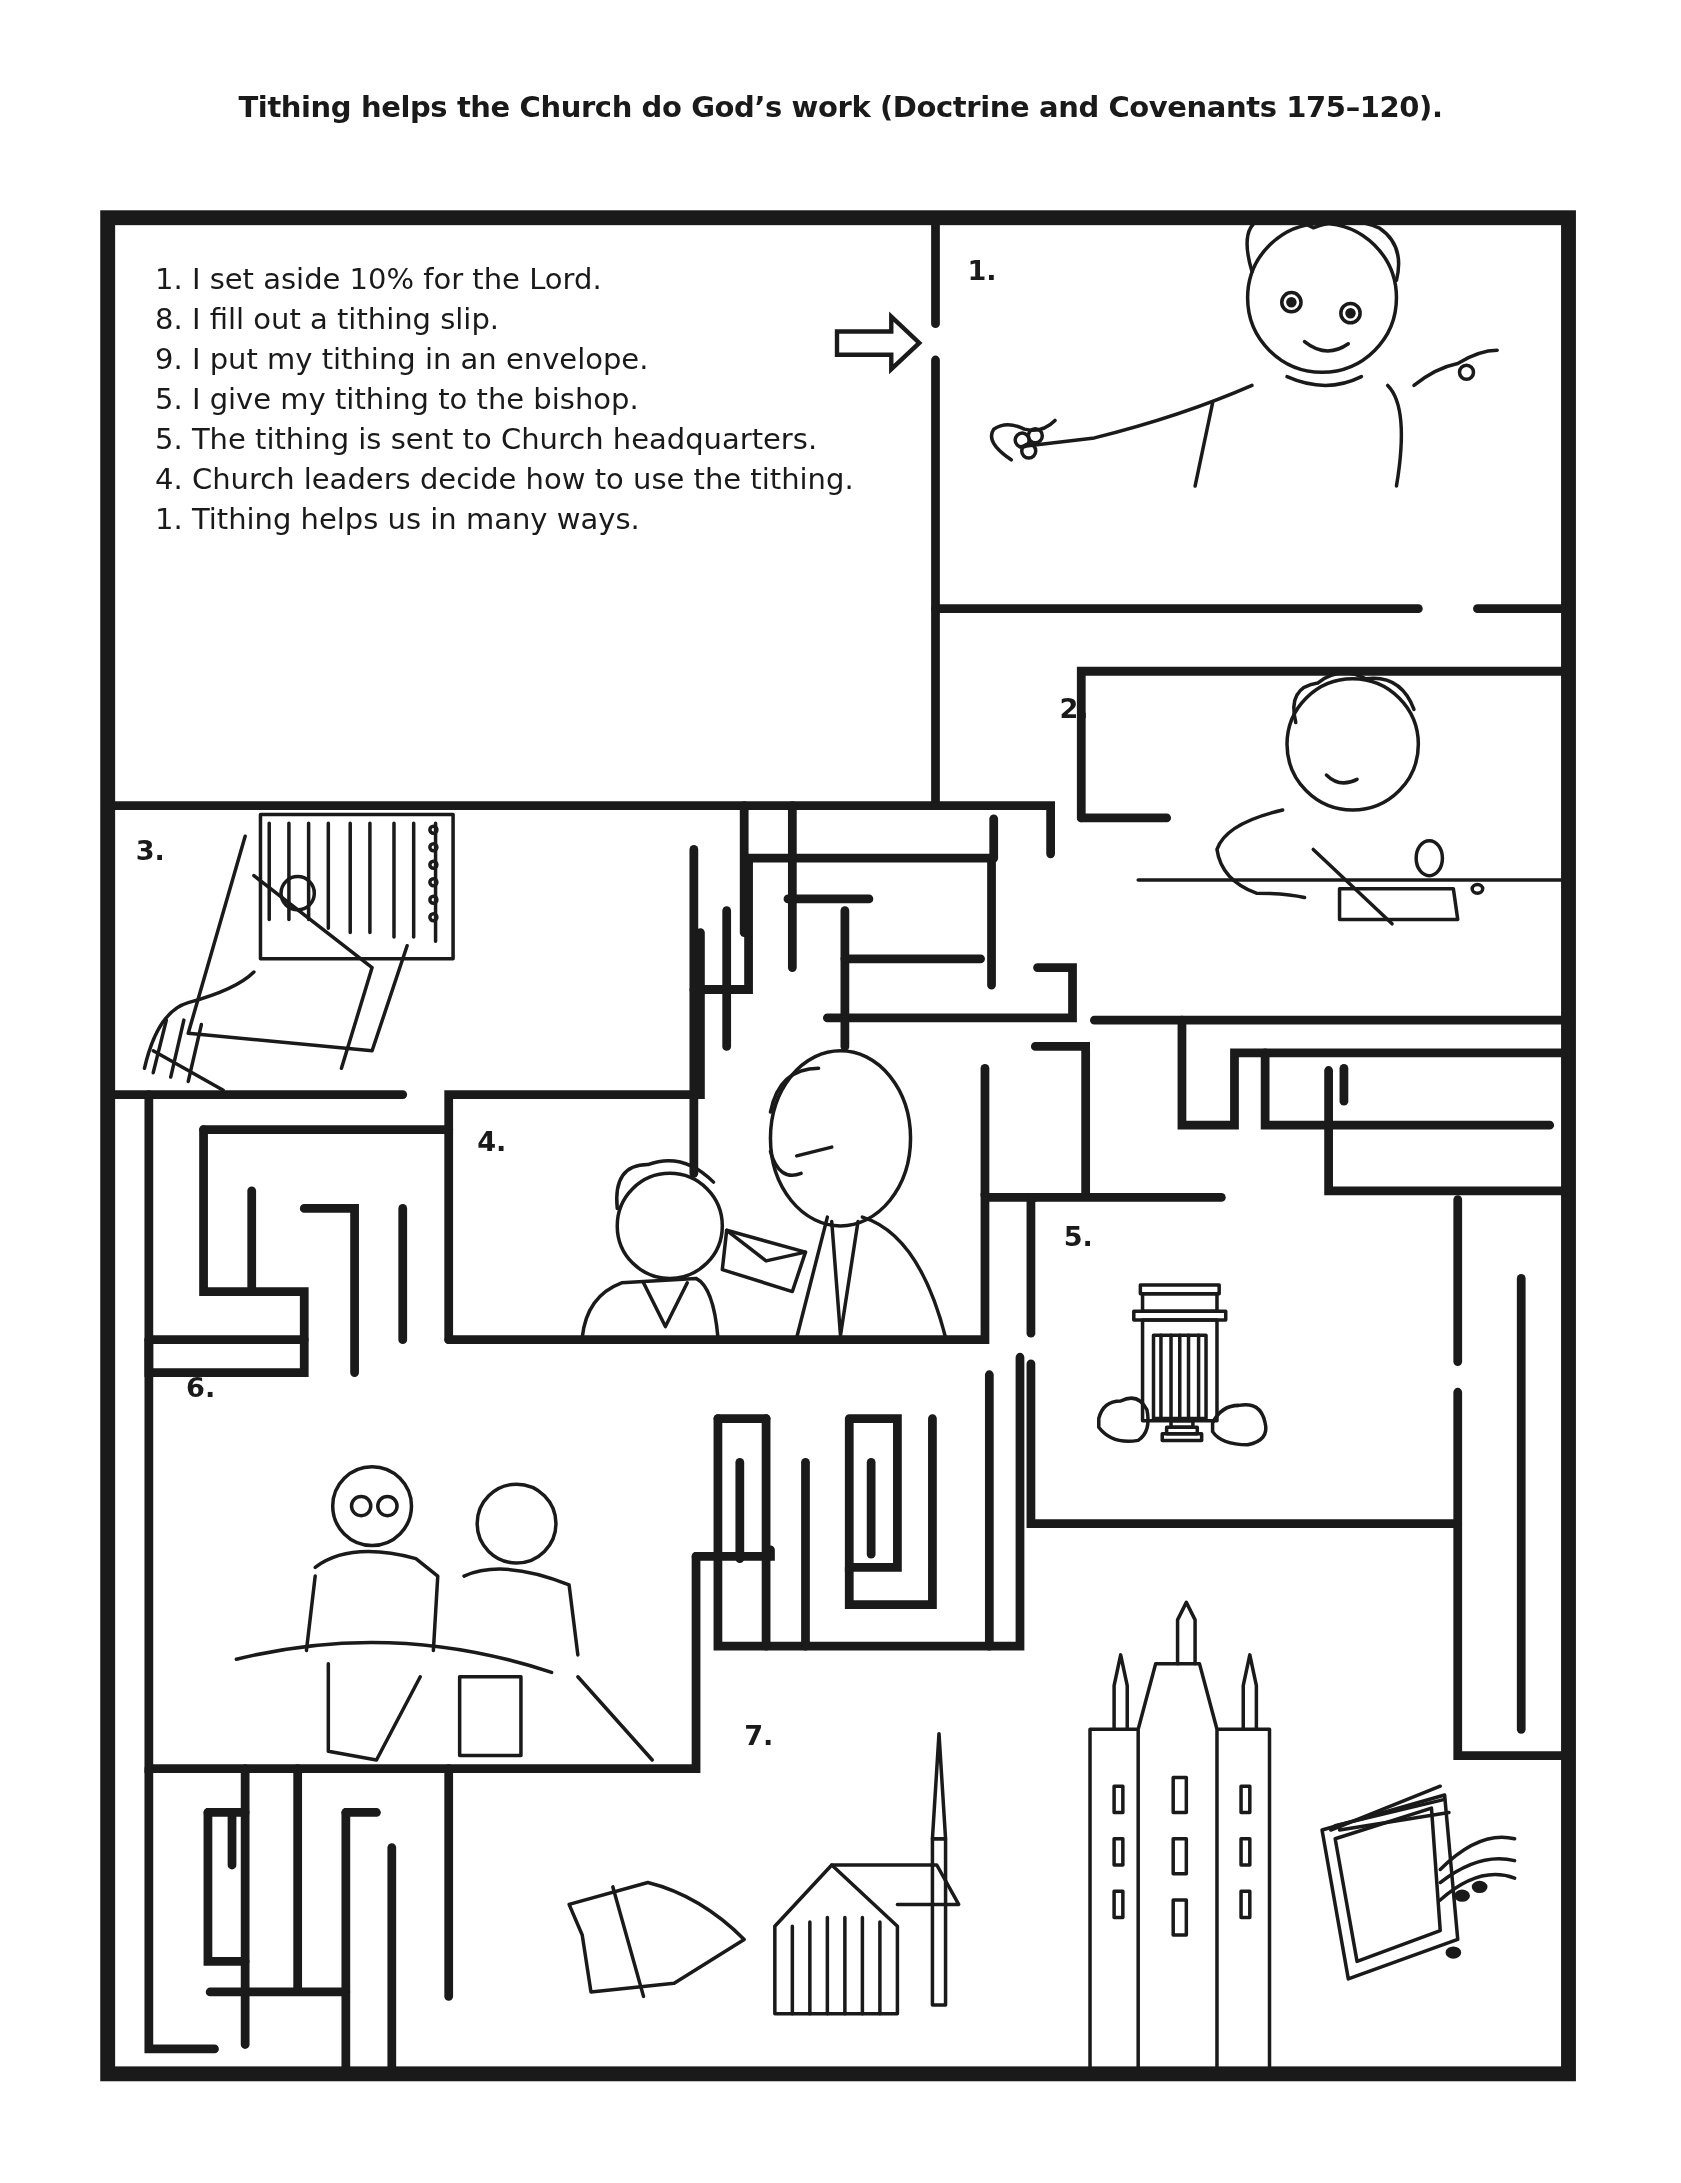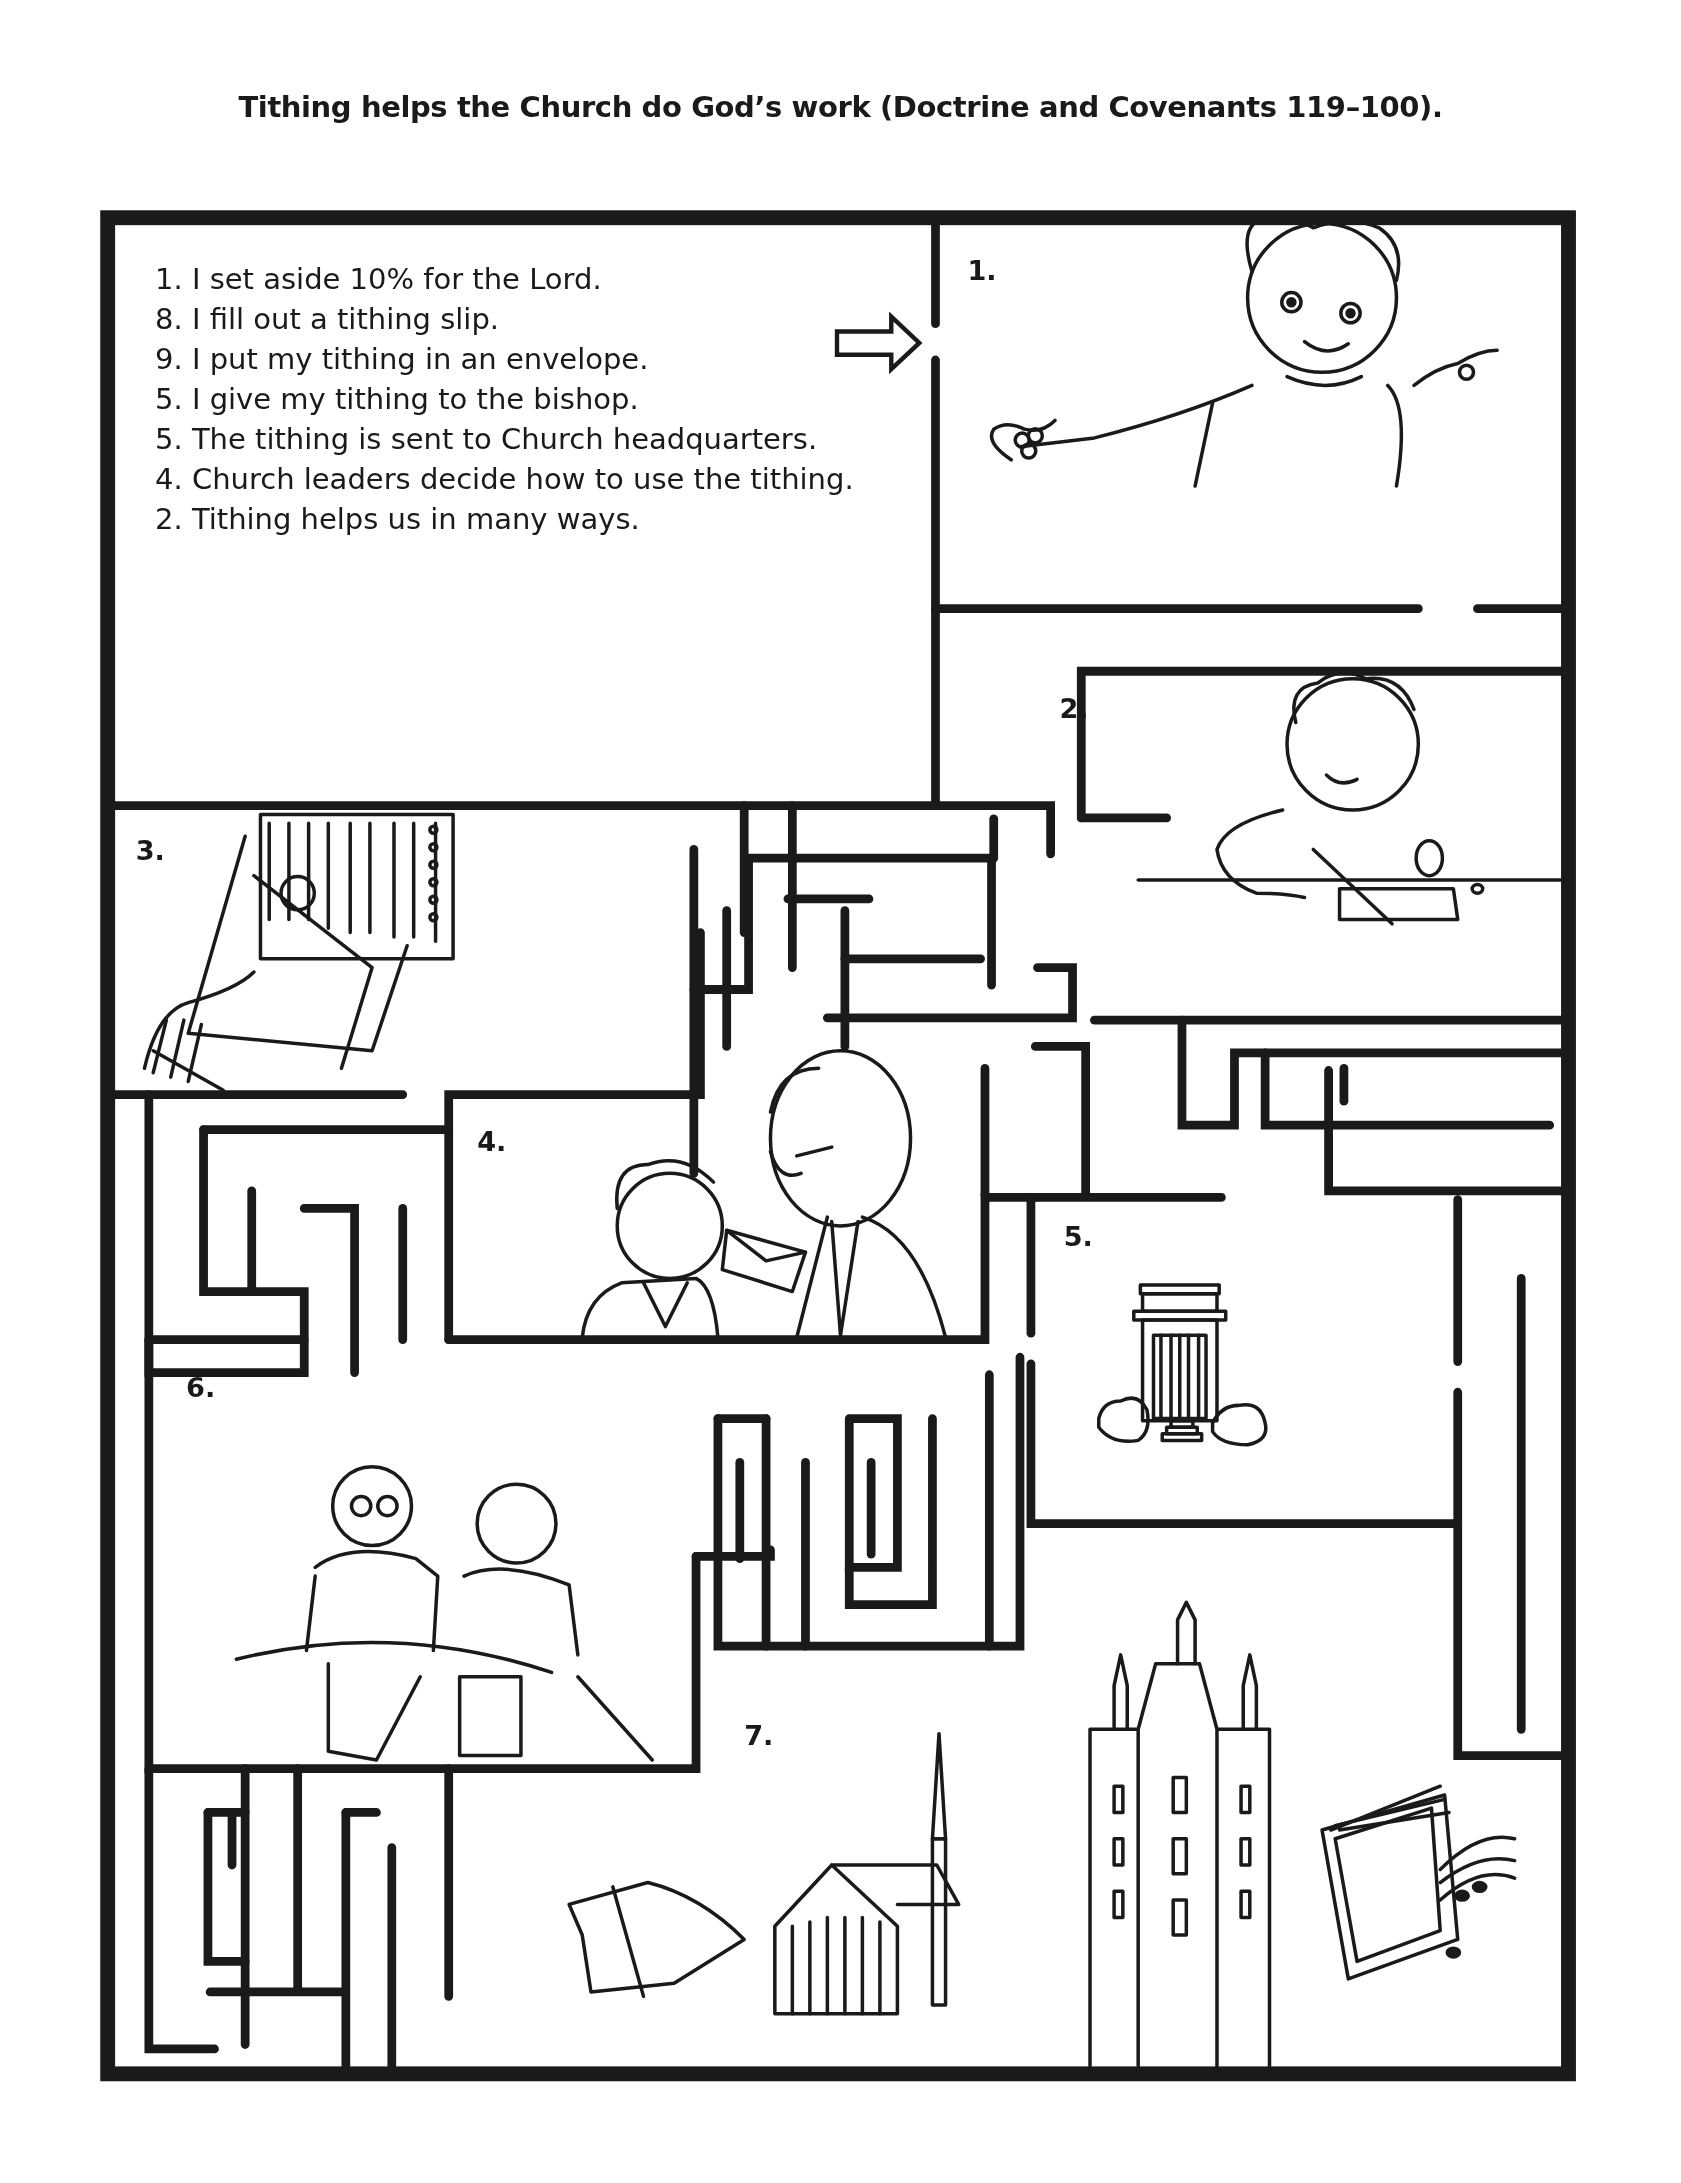--- a/index.html
+++ b/index.html
@@ -8,30 +8,30 @@
   .steps{position:absolute;left:139px;top:243px;margin:16px;padding:0;list-style:none;font-size:29px;line-height:40px;}
   .steps li{white-space:nowrap;}
   svg.maze{position:absolute;left:0;top:0;}
   .wall{stroke:#1a1a1a;stroke-width:20;stroke-linecap:round;fill:none;}
   .border{stroke:#1a1a1a;stroke-width:34;fill:none;}
   .art{stroke:#1a1a1a;stroke-width:8;fill:none;stroke-linejoin:round;stroke-linecap:round;}
 </style>
 </head>
 <body>
 
-<div class="title">Tithing helps the Church do God’s work (Doctrine and Covenants 119–100).</div>
+<div class="title">Tithing helps the Church do God’s work (Doctrine and Covenants 175–120).</div>
 
 <ol class="steps">
   <li>1. I set aside 10% for the Lord.</li>
   <li>8. I fill out a tithing slip.</li>
   <li>9. I put my tithing in an envelope.</li>
   <li>5. I give my tithing to the bishop.</li>
   <li>5. The tithing is sent to Church headquarters.</li>
   <li>4. Church leaders decide how to use the tithing.</li>
-  <li>2. Tithing helps us in many ways.</li>
+  <li>1. Tithing helps us in many ways.</li>
 </ol>
 
 <svg class="maze" width="1681" height="2183" viewBox="0 0 3840 4986">
 
   <rect class="border" x="246" y="497" width="3337" height="4240"></rect>
 
   <g>
     <path d="M1912 757 H2036 V723 L2100 783 L2036 843 V810 H1912 Z" fill="none" stroke="#1a1a1a" stroke-width="10"></path>
   </g>
 

